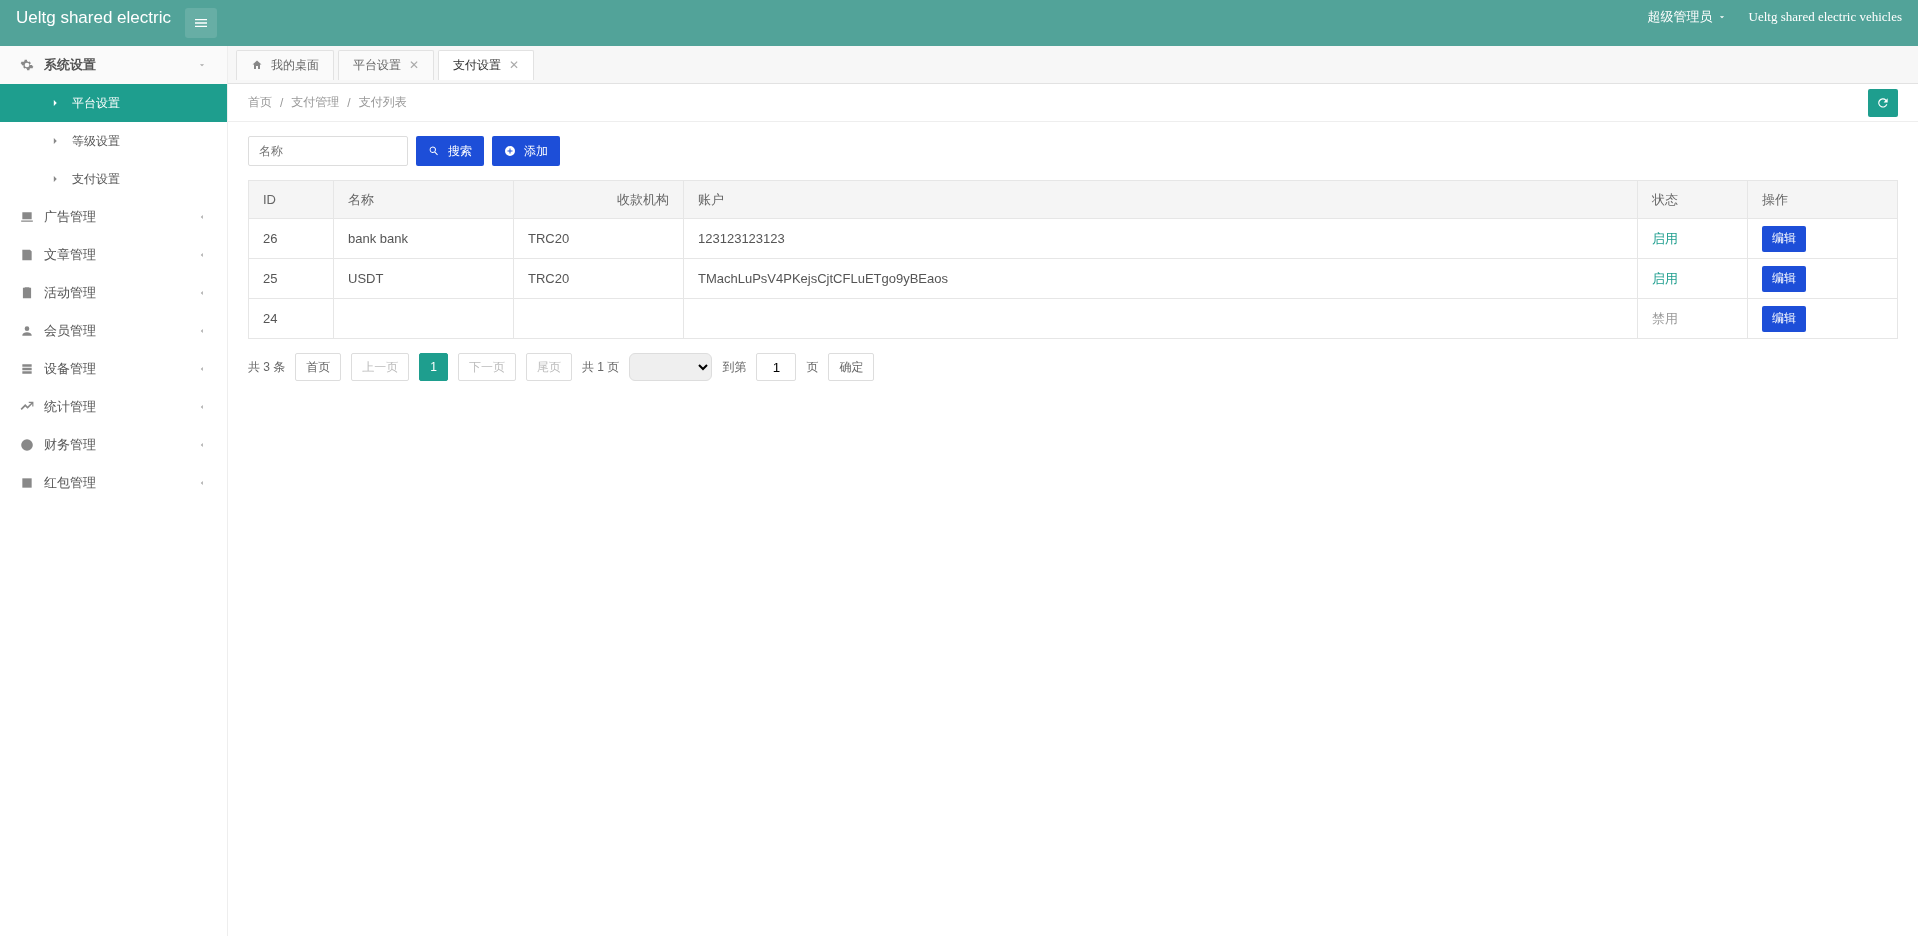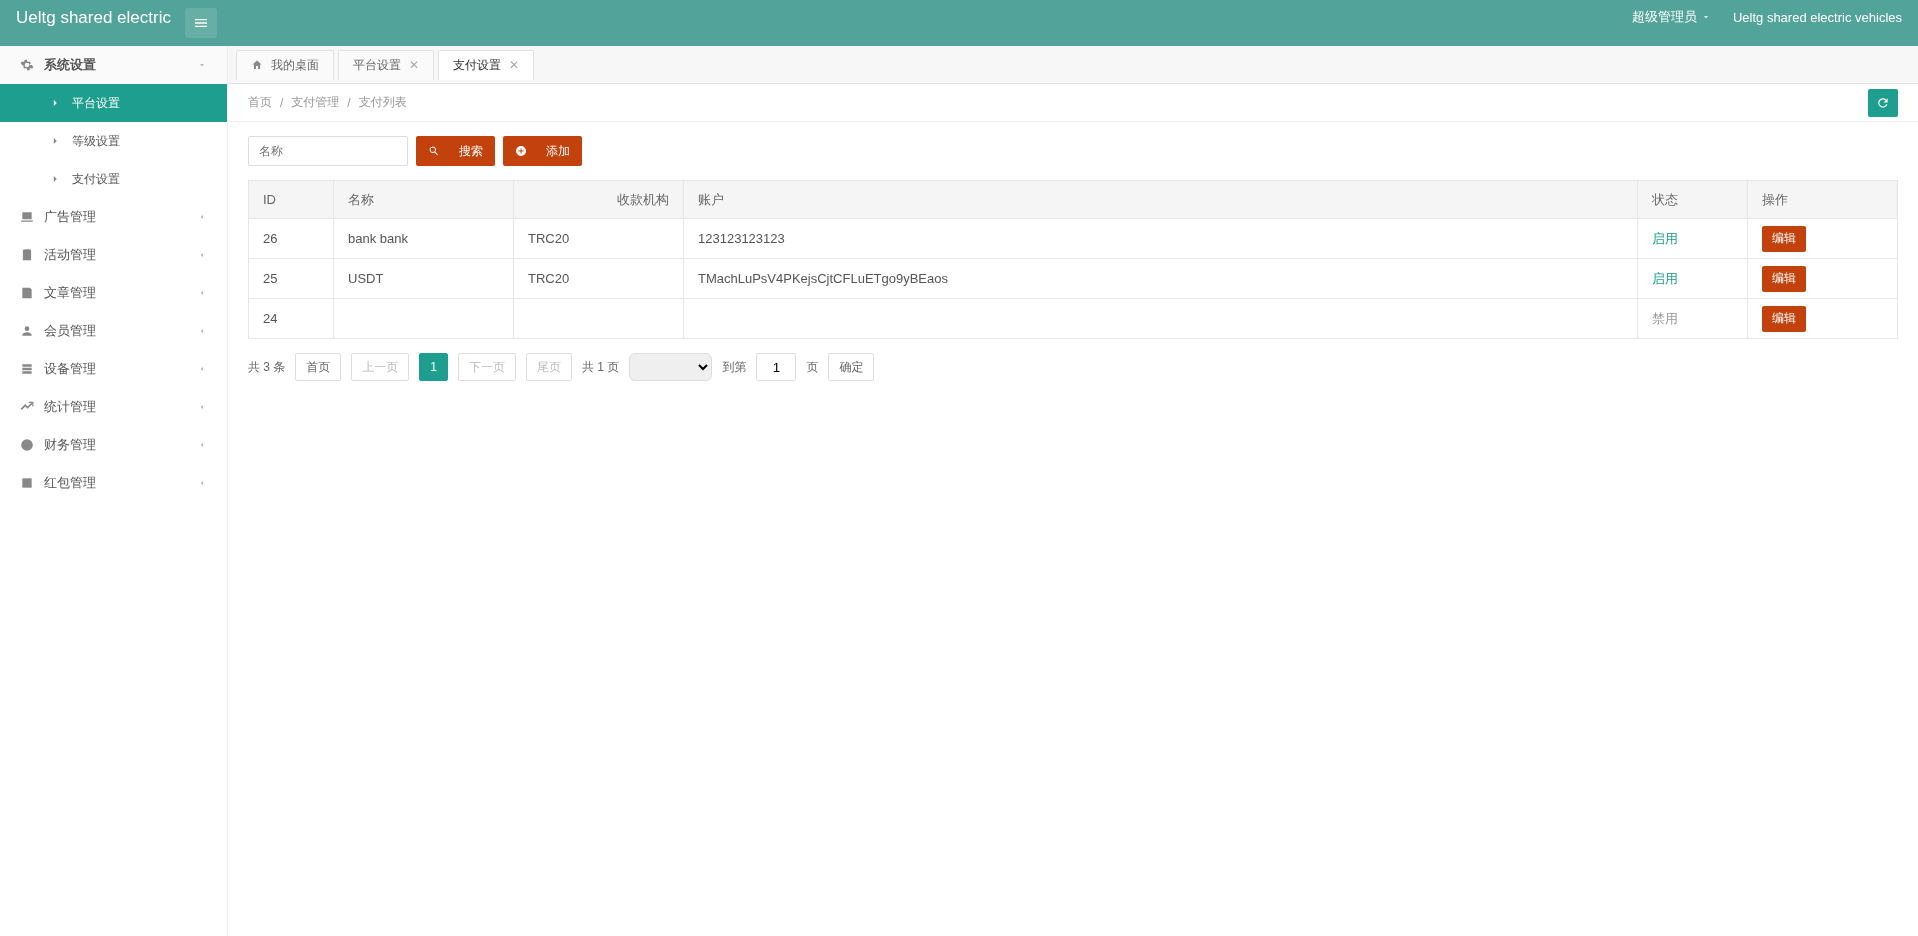--- a/index.html
+++ b/index.html
@@ -1,21 +1,21 @@
 <!DOCTYPE html>
 <html><head>
 <meta charset="utf-8">
 <style>
 * { box-sizing: border-box; margin: 0; padding: 0; }
 body { font-family: "Microsoft YaHei", Arial, sans-serif; font-size: 12px; color: #333; background: #f2f2f2; }
 .header { height: 46px; background: #52a399; display: flex; align-items: flex-start; color: #fff; padding: 8px 16px; }
 .brand { font-size: 17px; font-weight: 400; margin-right: 14px; }
 .hamburger { width: 32px; height: 30px; background: rgba(255,255,255,0.12); border-radius: 3px; display:flex;align-items:center;justify-content:center;cursor:pointer; }
 .hamburger svg{width:16px;height:16px;fill:#fff;}
-.header-right { margin-left:auto; display:flex; align-items:center; gap:22px; font-size:13px; }
+.header-right { margin-left:auto; display:flex; align-items:center; gap:22px; font-size:13px;font-family:Liberation Serif, serif; }
 .user-drop{display:flex;align-items:center;gap:4px;cursor:pointer;}
 .user-drop svg{width:10px;height:10px;fill:#fff;}
 .layout{display:flex;height:calc(100vh - 46px);}
 .sidebar{width:228px;background:#fff;border-right:1px solid #eee;overflow-y:auto;}
 .side-item{display:flex;align-items:center;height:38px;padding:0 20px;color:#555;cursor:pointer;font-size:13px;position:relative;}
 .side-item .lbl{margin-left:10px;}
 .side-item .arrow{margin-left:auto;}
 .side-item.parent{background:#fafafa;font-weight:bold;}
 .side-item.active{background:#1e9e8e;color:#fff;}
 .side-item.sub{padding-left:48px;font-size:12px;}
@@ -27,21 +27,21 @@
 .tab{height:30px;display:flex;align-items:center;padding:0 14px;border:1px solid #e2e2e2;background:#fafafa;margin-right:4px;border-bottom:none;border-radius:2px 2px 0 0;color:#666;cursor:pointer;gap:8px;}
 .tab.active{background:#fff;color:#333;}
 .tab .close{color:#aaa;font-size:12px;}
 .tab svg{width:12px;height:12px;fill:#888;}
 .content{flex:1;background:#fff;margin:0;overflow:auto;}
 .crumbbar{height:38px;border-bottom:1px solid #eee;display:flex;align-items:center;padding:0 20px;color:#999;font-size:12px;gap:8px;}
 .crumbbar .refresh{margin-left:auto;width:30px;height:28px;background:#1e9e8e;color:#fff;display:flex;align-items:center;justify-content:center;border-radius:2px;cursor:pointer;}
 .crumbbar .refresh svg{width:14px;height:14px;fill:#fff;}
 .toolbar{padding:14px 20px;display:flex;align-items:center;gap:8px;}
 .toolbar input[type=text]{height:30px;width:160px;border:1px solid #ddd;border-radius:2px;padding:0 10px;font-size:12px;outline:none;}
-.btn{height:30px;padding:0 12px;border:none;border-radius:2px;background:#c2410c;color:#fff;font-size:12px;display:inline-flex;align-items:center;gap:19px;cursor:pointer;}
+.btn{height:30px;padding:0 12px;border:none;border-radius:2px;background:#1d4ed8;color:#fff;font-size:12px;display:inline-flex;align-items:center;gap:8px;cursor:pointer;}
 .btn svg{width:12px;height:12px;fill:#fff;}
 .btn.sm{height:26px;padding:0 10px;}
 table.data{width:calc(100% - 40px);margin:0 20px;border-collapse:collapse;border:1px solid #e6e6e6;}
 table.data th{background:#f5f5f5;text-align:left;font-weight:normal;color:#666;height:38px;padding:0 14px;border:1px solid #e6e6e6;font-size:13px;margin-left:14px;}
 table.data td{height:40px;padding:0 14px;border:1px solid #e6e6e6;color:#555;font-size:13px;}
 .status-on{color:#1e9e8e;}
 .status-off{color:#999;}
 .pager{display:flex;align-items:center;gap:10px;padding:14px 20px;color:#666;font-size:12px;}
 .pager .pg-btn{height:28px;padding:0 10px;border:1px solid #ddd;background:#fff;border-radius:2px;cursor:pointer;color:#666;display:inline-flex;align-items:center;}
 .pager .pg-btn.disabled{color:#bbb;cursor:not-allowed;}
@@ -106,32 +106,32 @@
           <svg class="ico" viewBox="0 0 24 24">
             <path d="M4 4h16v12H4z M2 18h20v2H2z"></path>
           </svg>
           <span class="lbl">广告管理</span>
           <span class="arrow"><svg viewBox="0 0 24 24">
               <path d="M14 7l-5 5 5 5z"></path>
             </svg></span>
         </div>
         <div class="side-item">
           <svg class="ico" viewBox="0 0 24 24">
+            <path d="M4 3h13l3 3v15H4z"></path>
+          </svg>
+          <span class="lbl">文章管理</span>
+          <span class="arrow"><svg viewBox="0 0 24 24">
+              <path d="M14 7l-5 5 5 5z"></path>
+            </svg></span>
+        </div>
+        <div class="side-item">
+          <svg class="ico" viewBox="0 0 24 24">
             <path d="M5 3h14v18H5z M8 2h8v2H8z"></path>
           </svg>
           <span class="lbl">活动管理</span>
-          <span class="arrow"><svg viewBox="0 0 24 24">
-              <path d="M14 7l-5 5 5 5z"></path>
-            </svg></span>
-        </div>
-        <div class="side-item">
-          <svg class="ico" viewBox="0 0 24 24">
-            <path d="M4 3h13l3 3v15H4z"></path>
-          </svg>
-          <span class="lbl">文章管理</span>
           <span class="arrow"><svg viewBox="0 0 24 24">
               <path d="M14 7l-5 5 5 5z"></path>
             </svg></span>
         </div>
         <div class="side-item">
           <svg class="ico" viewBox="0 0 24 24">
             <path d="M12 12a4 4 0 1 0 0-8 4 4 0 0 0 0 8m0 2c-4 0-8 2-8 5v1h16v-1c0-3-4-5-8-5z"></path>
           </svg>
           <span class="lbl">会员管理</span>
           <span class="arrow"><svg viewBox="0 0 24 24">

